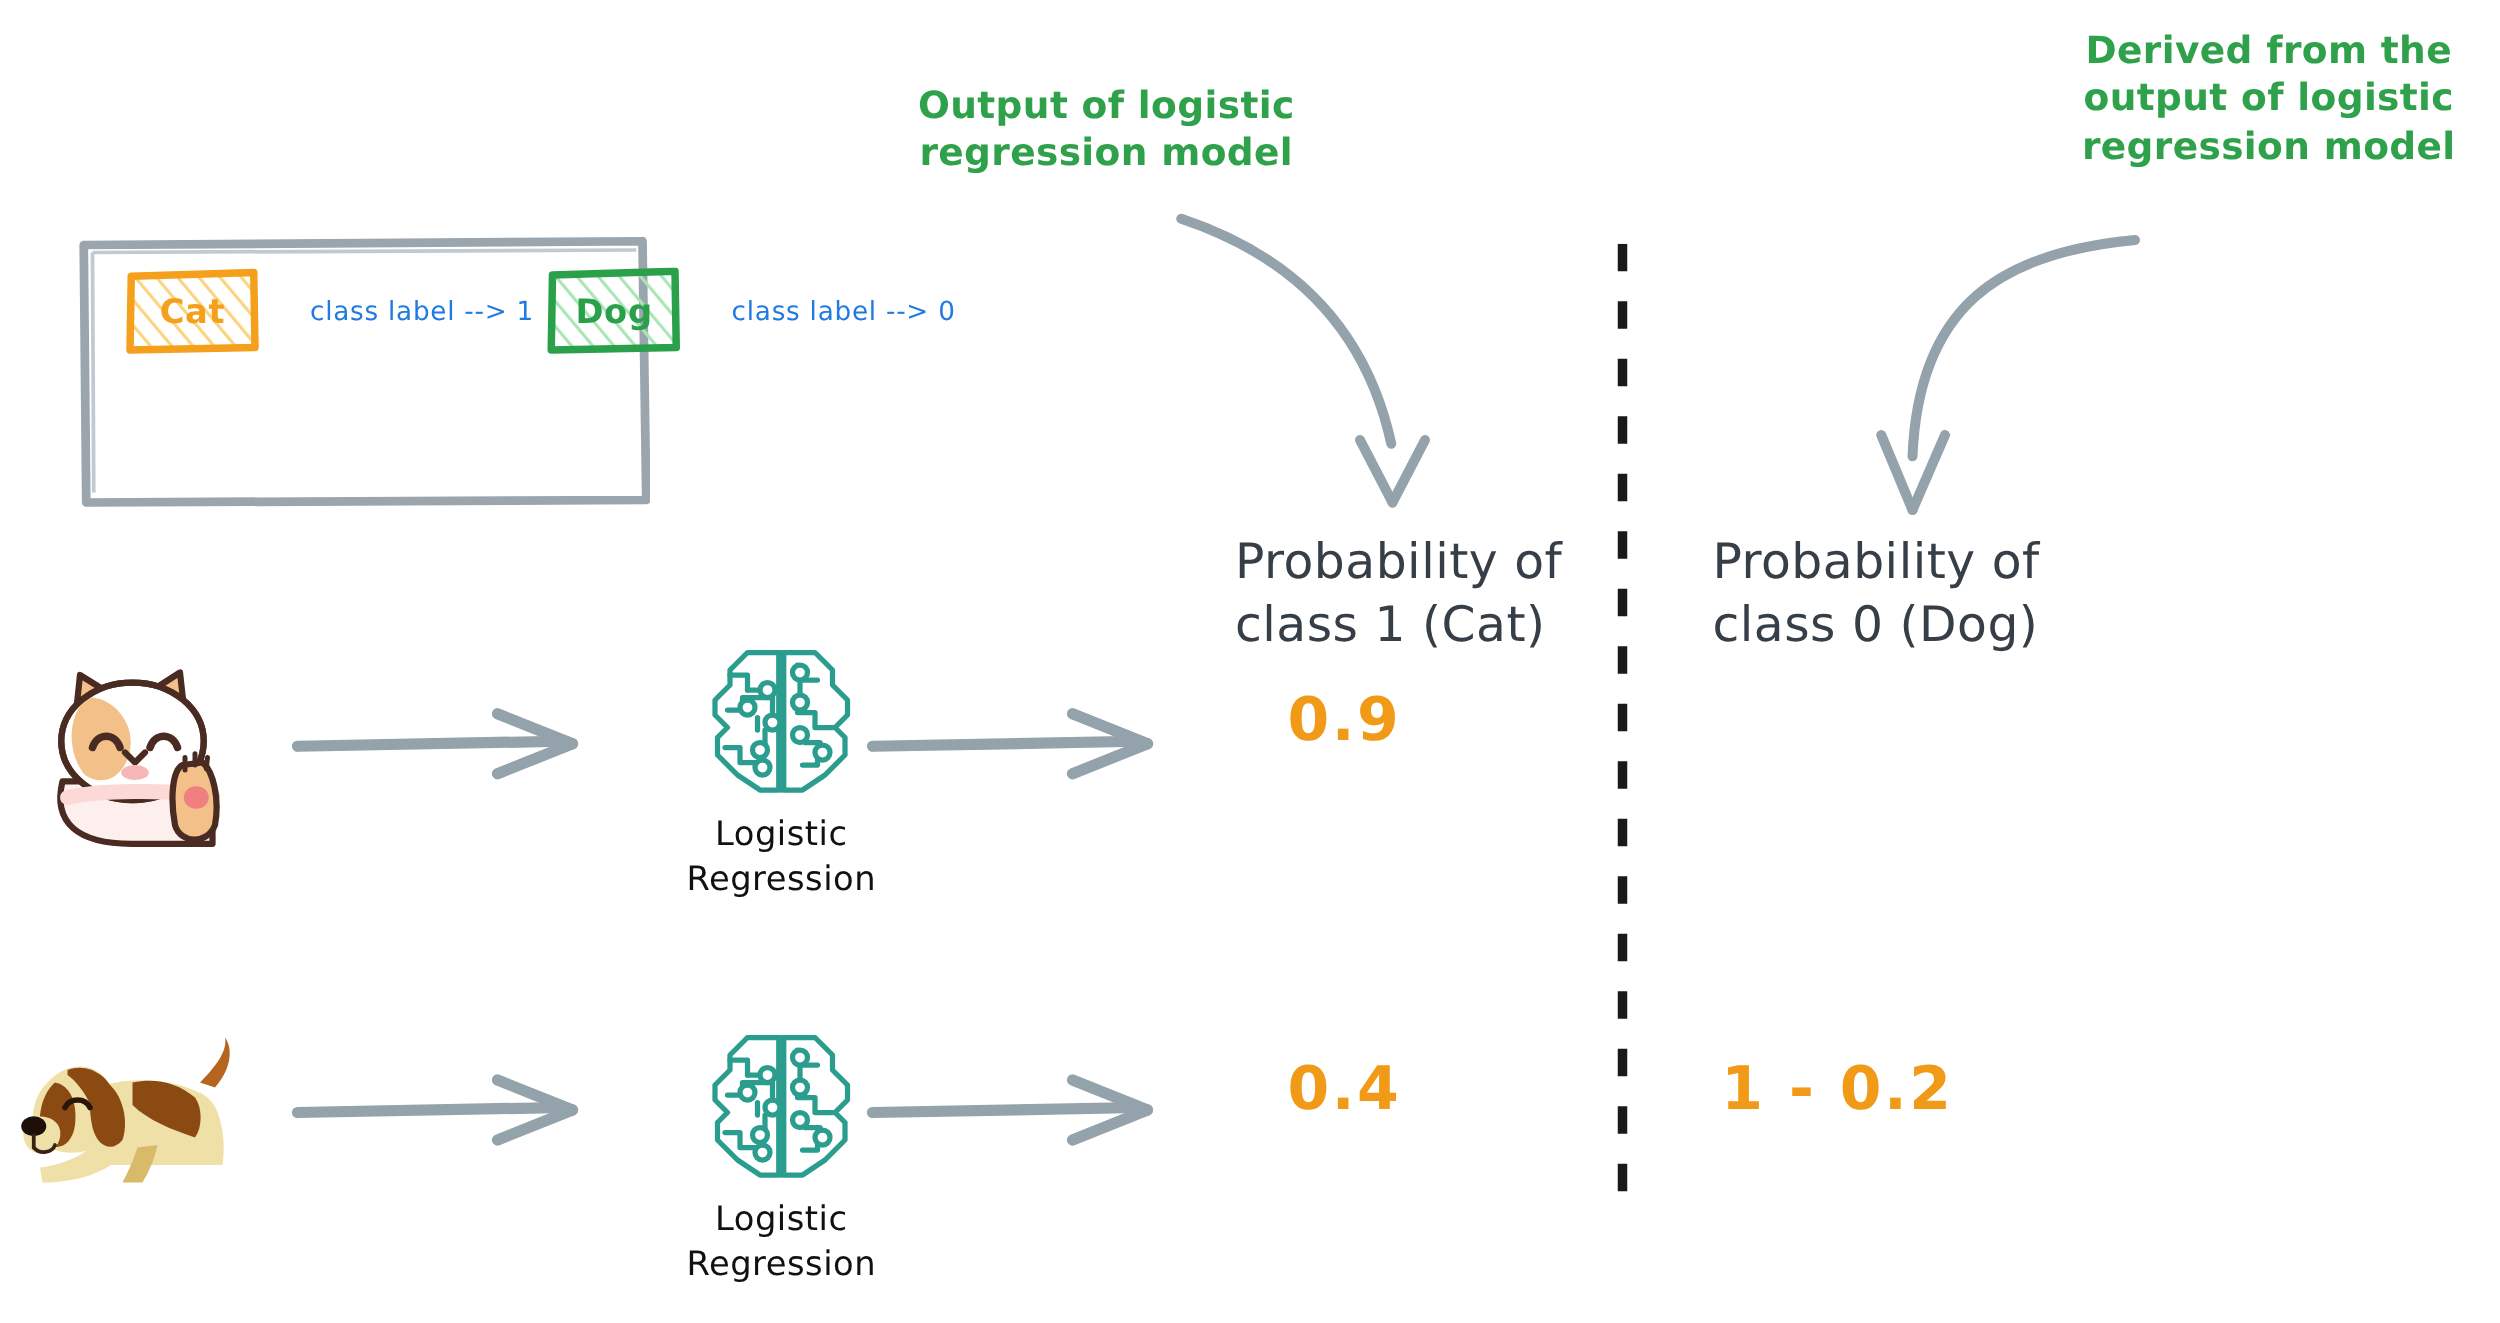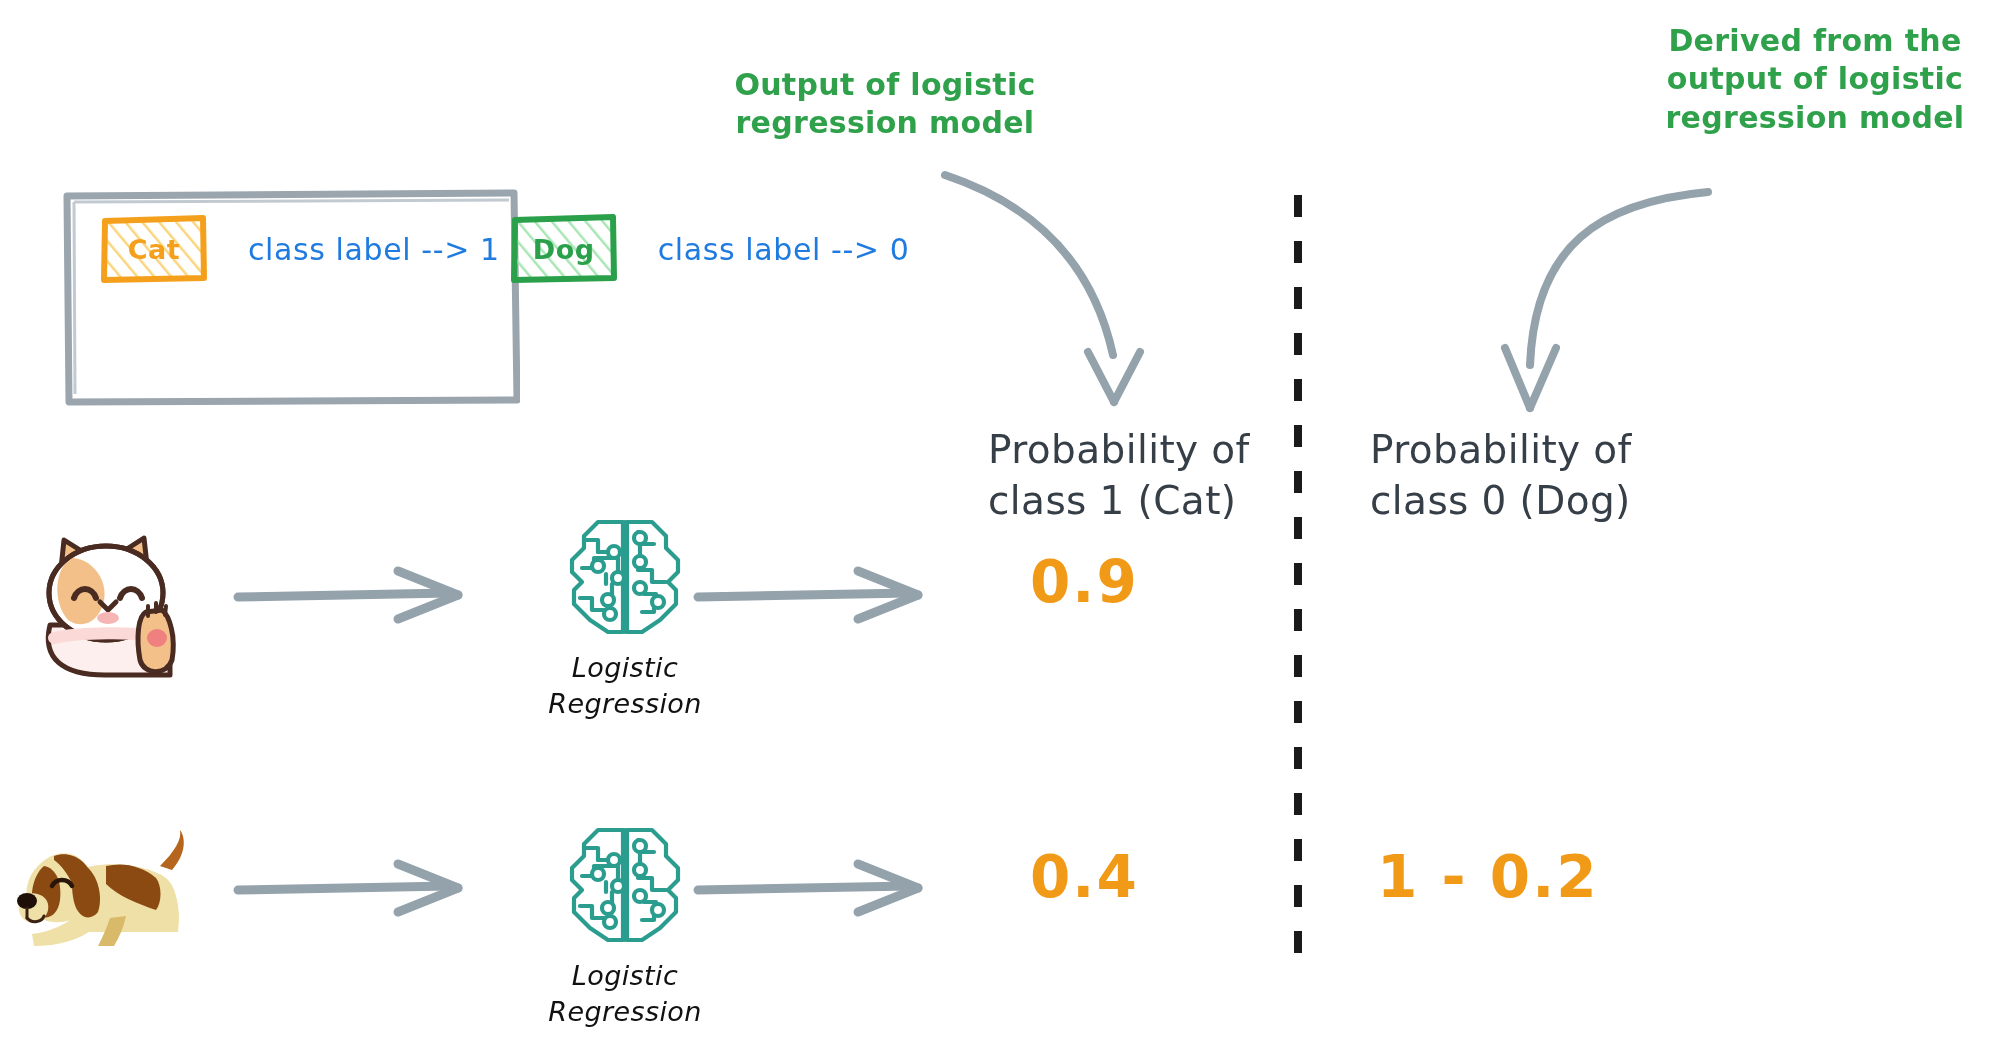--- a/index.html
+++ b/index.html
@@ -58,21 +58,21 @@
     z-index: 2;
     font-family: "DejaVu Sans", sans-serif;
     font-size: 27px;
     font-weight: 600;
     letter-spacing: 0.5px;
   }
   .swatch-cat .swatch-text { color: #F5A01C; }
   .swatch-dog .swatch-text { color: #2AA04A; }
   .legend-label {
     color: #1F7BE0;
-    font-size: 30px;
+    font-size: 21px;
     font-weight: 500;
     letter-spacing: 0.6px;
     white-space: nowrap;
     font-family: "DejaVu Sans", sans-serif;
   }
 
   
   .annotation {
     color: #2EA14A;
     font-size: 30px;
@@ -104,21 +104,21 @@
     letter-spacing: 0.4px;
     white-space: pre-line;
     font-family: "DejaVu Sans", sans-serif;
   }
   #header-class1 { left: 988px; top: 425px; width: 280px; }
   #header-class0 { left: 1370px; top: 425px; width: 280px; }
 
   
   .prob-value {
     color: #F09A18;
-    font-size: 58px;
+    font-size: 48px;
     font-weight: 600;
     letter-spacing: 2px;
     white-space: nowrap;
     font-family: "DejaVu Sans", sans-serif;
   }
   #prob-cat-p1 { left: 1030px; top: 548px; }
   #prob-cat-p0 { left: 1380px; top: 548px; }
   #prob-dog-p1 { left: 1030px; top: 843px; }
   #prob-dog-p0 { left: 1377px; top: 843px; }
 
@@ -134,21 +134,20 @@
   .model-label {
     margin-top: 8px;
     color: #111111;
     font-size: 27px;
     line-height: 1.32;
     text-align: center;
     font-weight: 500;
     letter-spacing: 0.4px;
     white-space: pre-line;
     font-family: "DejaVu Sans", sans-serif;
-    font-style: italic;
   }
 
   
   #animal-cat { left: 20px; top: 520px; width: 170px; height: 160px; }
   #animal-dog { left: 10px; top: 808px; width: 185px; height: 145px; }
 
   
   #arrow-cat-to-model { left: 230px; top: 555px; width: 250px; height: 80px; }
   #arrow-model-to-prob-cat { left: 690px; top: 555px; width: 250px; height: 80px; }
   #arrow-dog-to-model { left: 230px; top: 848px; width: 250px; height: 80px; }

